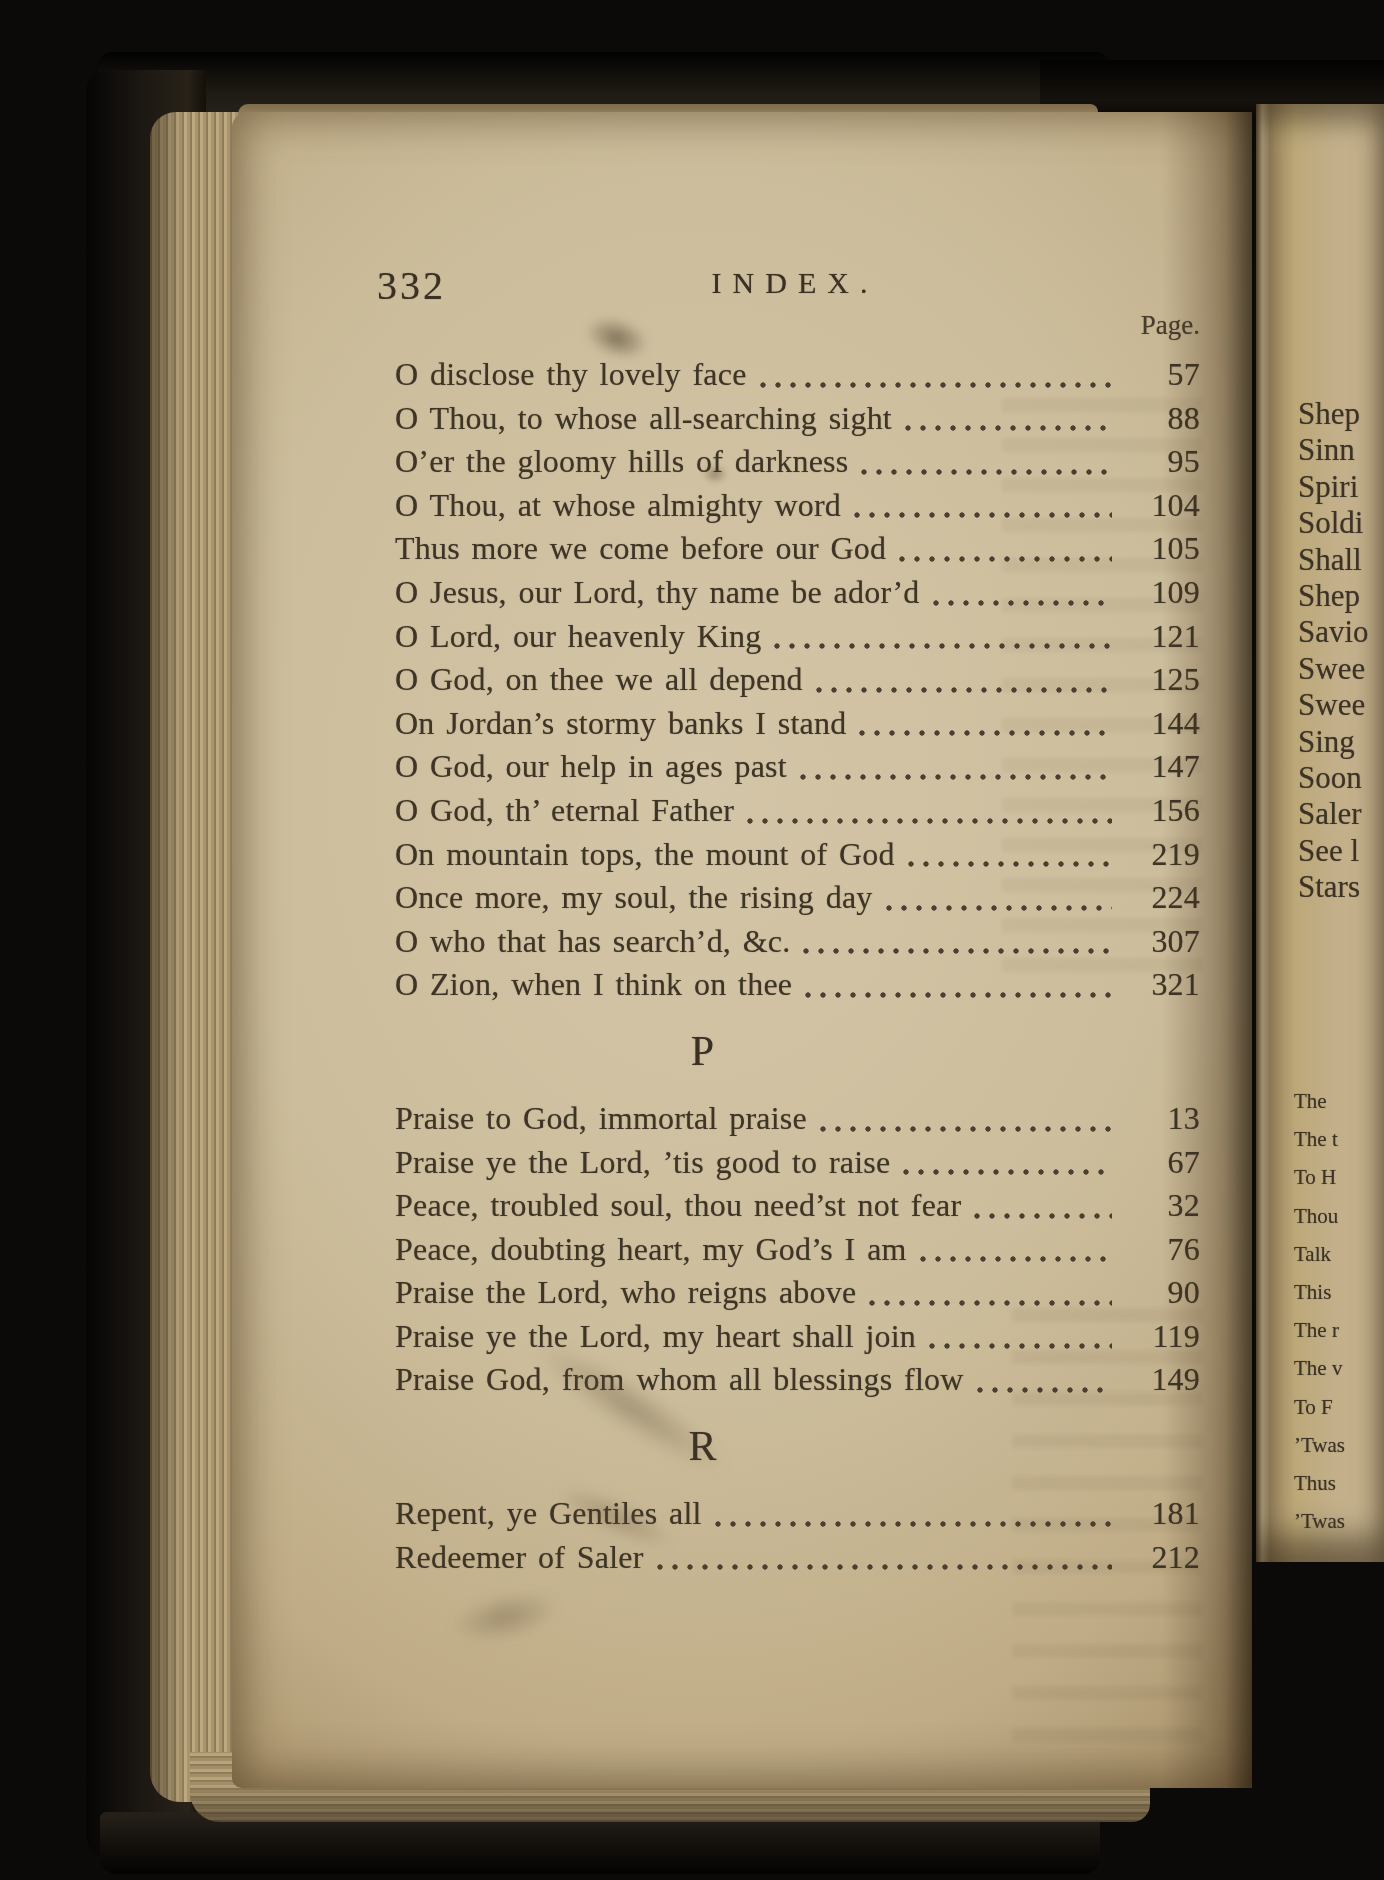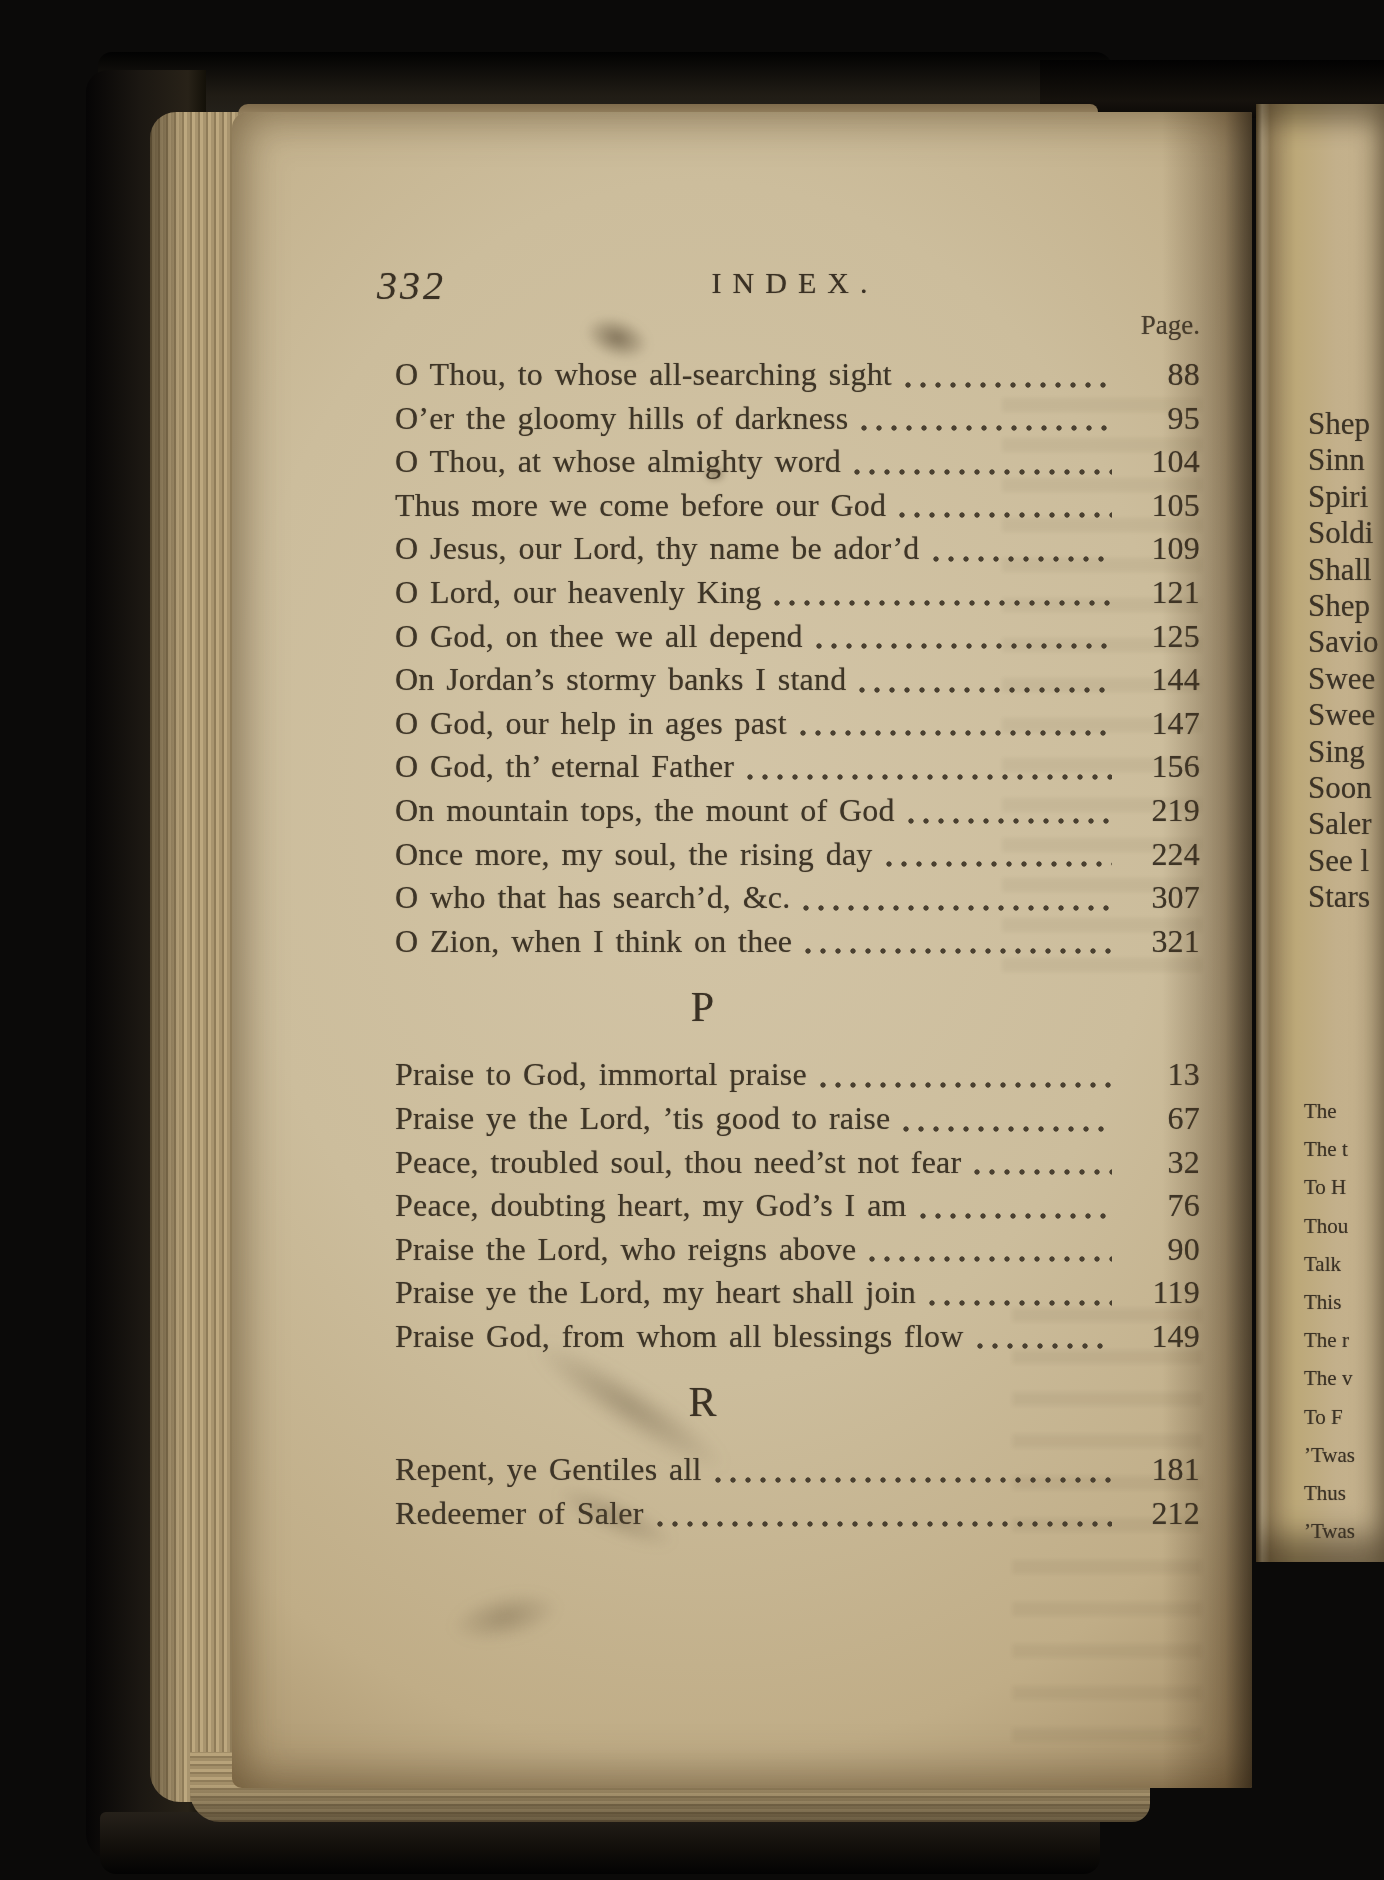--- a/index.html
+++ b/index.html
@@ -35,21 +35,21 @@
       background:
         radial-gradient(ellipse 900px 1100px at 45% 38%, #d3c5a7 0%, #ccbd9c 45%, #bfac86 78%, #a8placeholder 100%),
         #c7b796;
       background:
         radial-gradient(ellipse 980px 1250px at 46% 40%, #d3c5a7 0%, #ccbd9c 48%, #c0ad87 78%, #a28b64 100%);
       box-shadow: inset 14px 10px 40px rgba(80,60,30,.35), inset -6px -14px 46px rgba(70,50,25,.4);}
   .gutter-overlay{position:absolute;right:0;top:0;width:90px;height:100%;
       background:linear-gradient(90deg,rgba(0,0,0,0),rgba(66,46,22,.38) 70%,rgba(25,16,6,.62) 100%);}
   .page-header{position:absolute;left:163px;right:57px;top:150px;height:52px;}
   .folio{position:absolute;left:-18px;top:0;font-size:40px;letter-spacing:3px;color:#3a3124;
-         text-shadow:0 0 1px rgba(58,49,36,.6);font-style:italic;}
+         text-shadow:0 0 1px rgba(58,49,36,.6);}
   .running-title{position:absolute;left:50%;transform:translateX(-50%);top:4px;
          font-size:30px;letter-spacing:11px;color:#3a3124;text-shadow:0 0 1px rgba(58,49,36,.6);}
   .col-label{position:absolute;right:52px;top:198px;font-size:27px;color:#473d2e;
          text-shadow:0 0 1px rgba(58,49,36,.5);}
   .index-list{position:absolute;left:163px;right:52px;top:244px;}
   .entry-row{display:flex;align-items:baseline;height:43.6px;font-size:32px;white-space:nowrap;
          color:#3e3527;text-shadow:0 0 1px rgba(62,53,39,.55);word-spacing:3.5px;letter-spacing:.2px;}
   .entry-title{flex:0 0 auto;min-width:0;}
   .leader{flex:1 1 auto;align-self:flex-end;height:12px;margin:0 10px 9px 12px;min-width:0;
          background-image:radial-gradient(circle at 4px 6px,#4a4030 2.3px,rgba(0,0,0,0) 3px);
@@ -75,21 +75,21 @@
       filter:blur(6px);transform:rotate(-12deg);}
   .ghost{position:absolute;opacity:.75;filter:blur(2px);pointer-events:none;}
   .ghost1{left:770px;top:260px;width:200px;height:600px;
       background:repeating-linear-gradient(0deg,rgba(104,88,60,.10) 0 14px,rgba(0,0,0,0) 14px 40px);}
   .ghost2{left:780px;top:1190px;width:190px;height:440px;
       background:repeating-linear-gradient(0deg,rgba(104,88,60,.11) 0 14px,rgba(0,0,0,0) 14px 42px);}
   
   .right-page{position:absolute;left:1256px;top:104px;width:128px;height:1458px;overflow:hidden;
       background:linear-gradient(90deg,#6d5b3c 0,#d2c19e 6px,#9c8760 14px,#bca878 40px,#c3b08b 80px,#c6b38e 100%);
       box-shadow:inset 0 18px 26px rgba(40,28,12,.45), inset 0 -26px 30px rgba(40,28,12,.5);}
-  .frag-list{list-style:none;margin:10px;padding:0;position:absolute;color:#3c3326;
+  .frag-list{list-style:none;margin:0;padding:0;position:absolute;color:#3c3326;
       text-shadow:0 0 1px rgba(60,51,38,.55);white-space:nowrap;}
   .frag-top{left:42px;top:292px;font-size:31px;line-height:36.4px;}
   .frag-bottom{left:38px;top:978px;font-size:21px;line-height:38.2px;}
 </style>
 </head>
 <body>
 
 <div class="scene">
   <div class="cover cover-top"></div>
   <div class="cover cover-left"></div>
@@ -103,20 +103,25 @@
     <div class="ghost ghost1"></div>
     <div class="ghost ghost2"></div>
 
     <div class="page-header">
       <span class="folio">332</span>
       <span class="running-title">INDEX.</span>
     </div>
     <div class="col-label">Page.</div>
 
     <div class="index-list" id="index-list">
+  <div class="entry-row">
+    <span class="entry-title">O disclose thy lovely face</span>
+    <span class="leader"></span>
+    <span class="entry-page">57</span>
+  </div>
 
   <div class="entry-row">
     <span class="entry-title">O Thou, to whose all-searching sight</span>
     <span class="leader"></span>
     <span class="entry-page">88</span>
   </div>
 
   <div class="entry-row">
     <span class="entry-title">O’er the gloomy hills of darkness</span>
     <span class="leader"></span>

